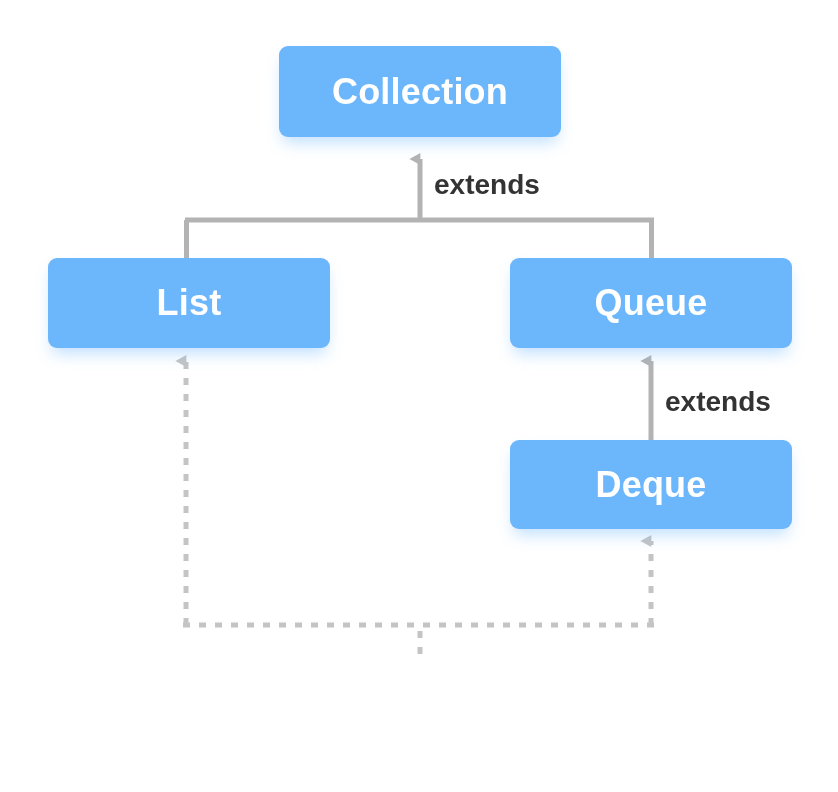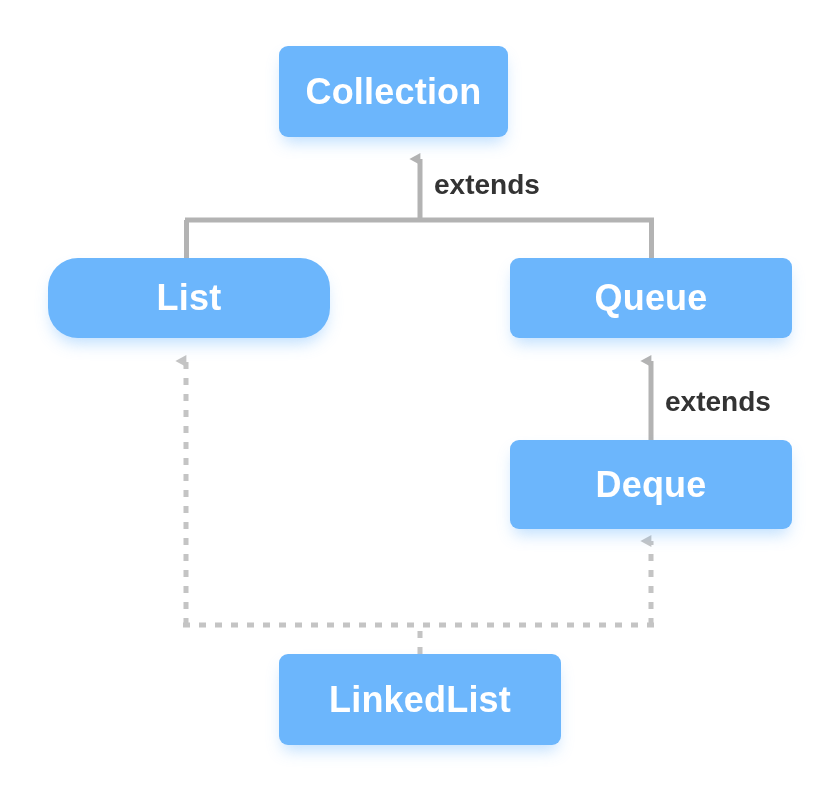--- a/index.html
+++ b/index.html
@@ -87,38 +87,35 @@
       <path d="M 420 654 L 420 625" fill="none" stroke="#c4c4c4" stroke-width="5" stroke-dasharray="7 9"></path>
 
       <path d="M 183 625 L 654 625" fill="none" stroke="#c4c4c4" stroke-width="5" stroke-dasharray="7 9"></path>
 
       <path d="M 186 625 L 186 361" fill="none" stroke="#c4c4c4" stroke-width="5" stroke-dasharray="7 9" marker-end="url(#arrow-dashed)"></path>
 
       <path d="M 651 625 L 651 541" fill="none" stroke="#c4c4c4" stroke-width="5" stroke-dasharray="7 9" marker-end="url(#arrow-dashed)"></path>
     </g>
   </svg>
 
-  <div class="node" style="left:279px; top:46px; width:229px; height:91px;">
+  <div class="node" style="left:279px; top:46px; width:282px; height:91px;">
     <span class="node-label">Collection</span>
   </div>
 
-  <div class="node" style="left:48px; top:258px; width:282px; height:80px;border-radius:30px;">
+  <div class="node" style="left:48px; top:258px; width:282px; height:90px;">
     <span class="node-label">List</span>
   </div>
 
-  <div class="node" style="left:510px; top:258px; width:282px; height:80px;text-align:center;">
+  <div class="node" style="left:510px; top:258px; width:282px; height:90px;text-align:center;">
     <span class="node-label">Queue</span>
   </div>
 
   <div class="node" style="left:510px; top:440px; width:282px; height:89px;border-radius:9px;">
     <span class="node-label">Deque</span>
   </div>
 
-  <div class="node" style="left:279px; top:654px; width:282px; height:91px;">
-    <span class="node-label">LinkedList</span>
-  </div>
 
   <div class="edge-label" style="left:434px; top:171px;">extends</div>
 
   <div class="edge-label" style="left:665px; top:388px;">extends</div>
 
 
 </div>
 
 </body></html>

